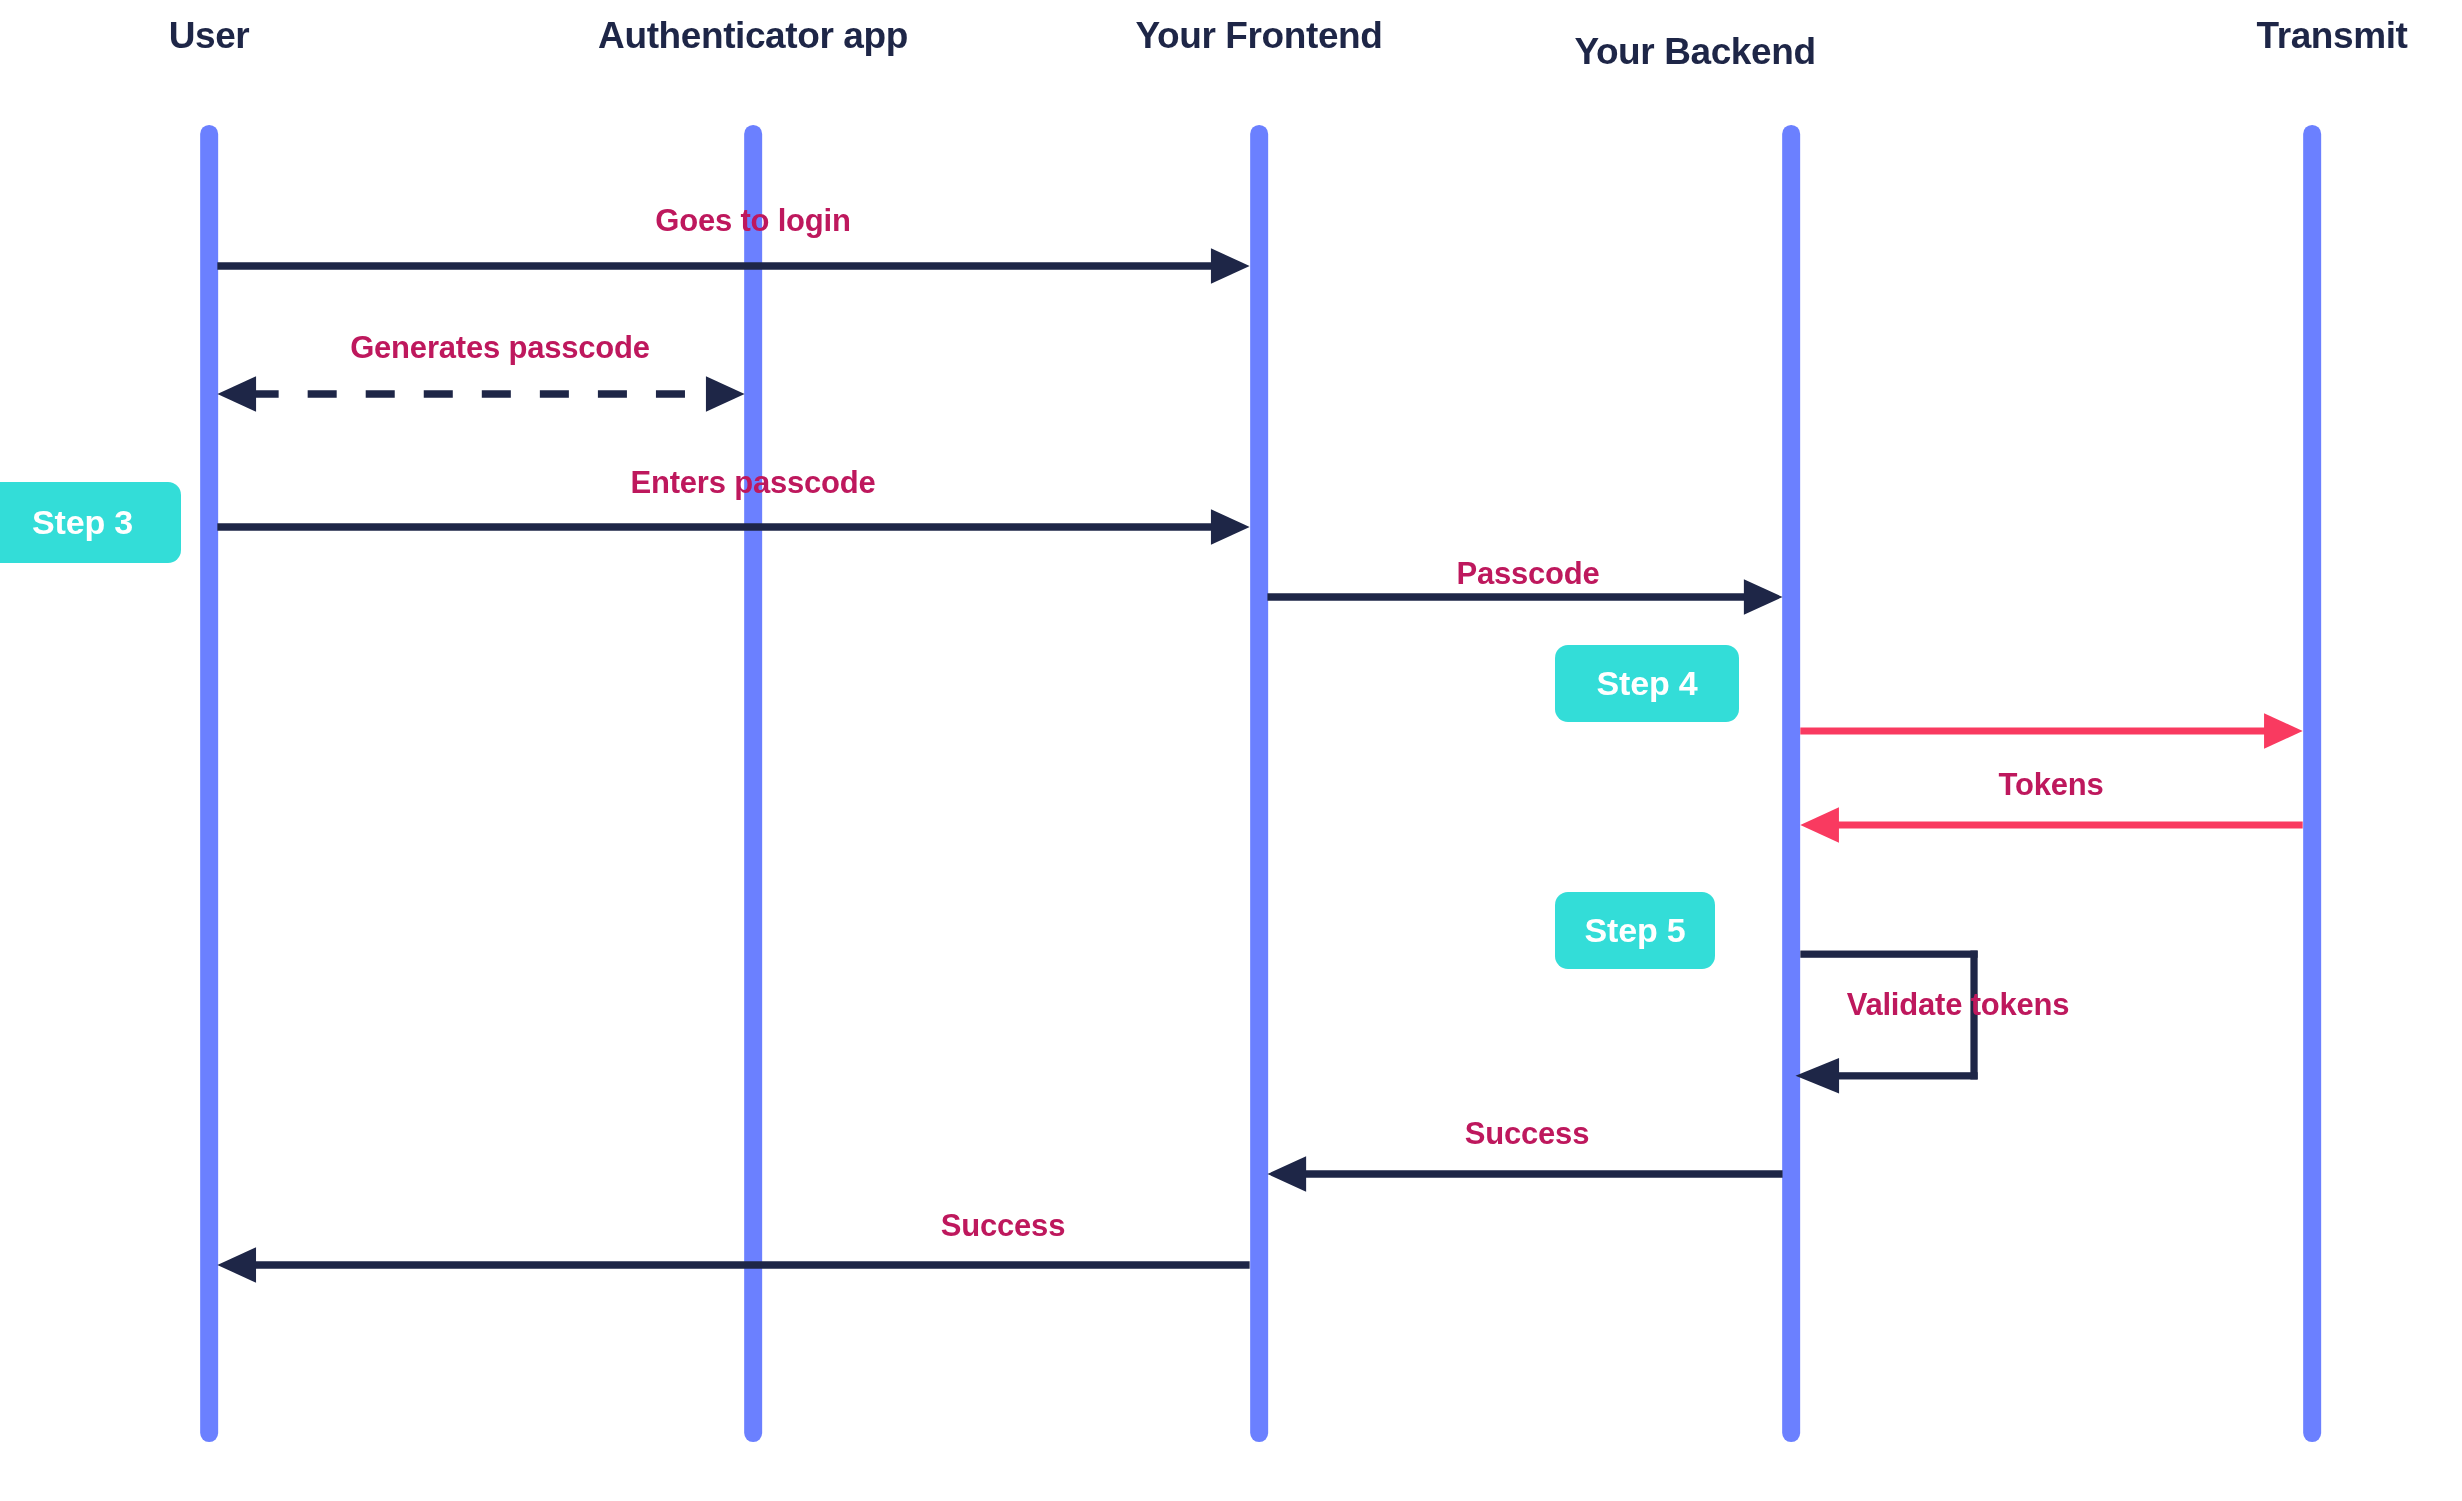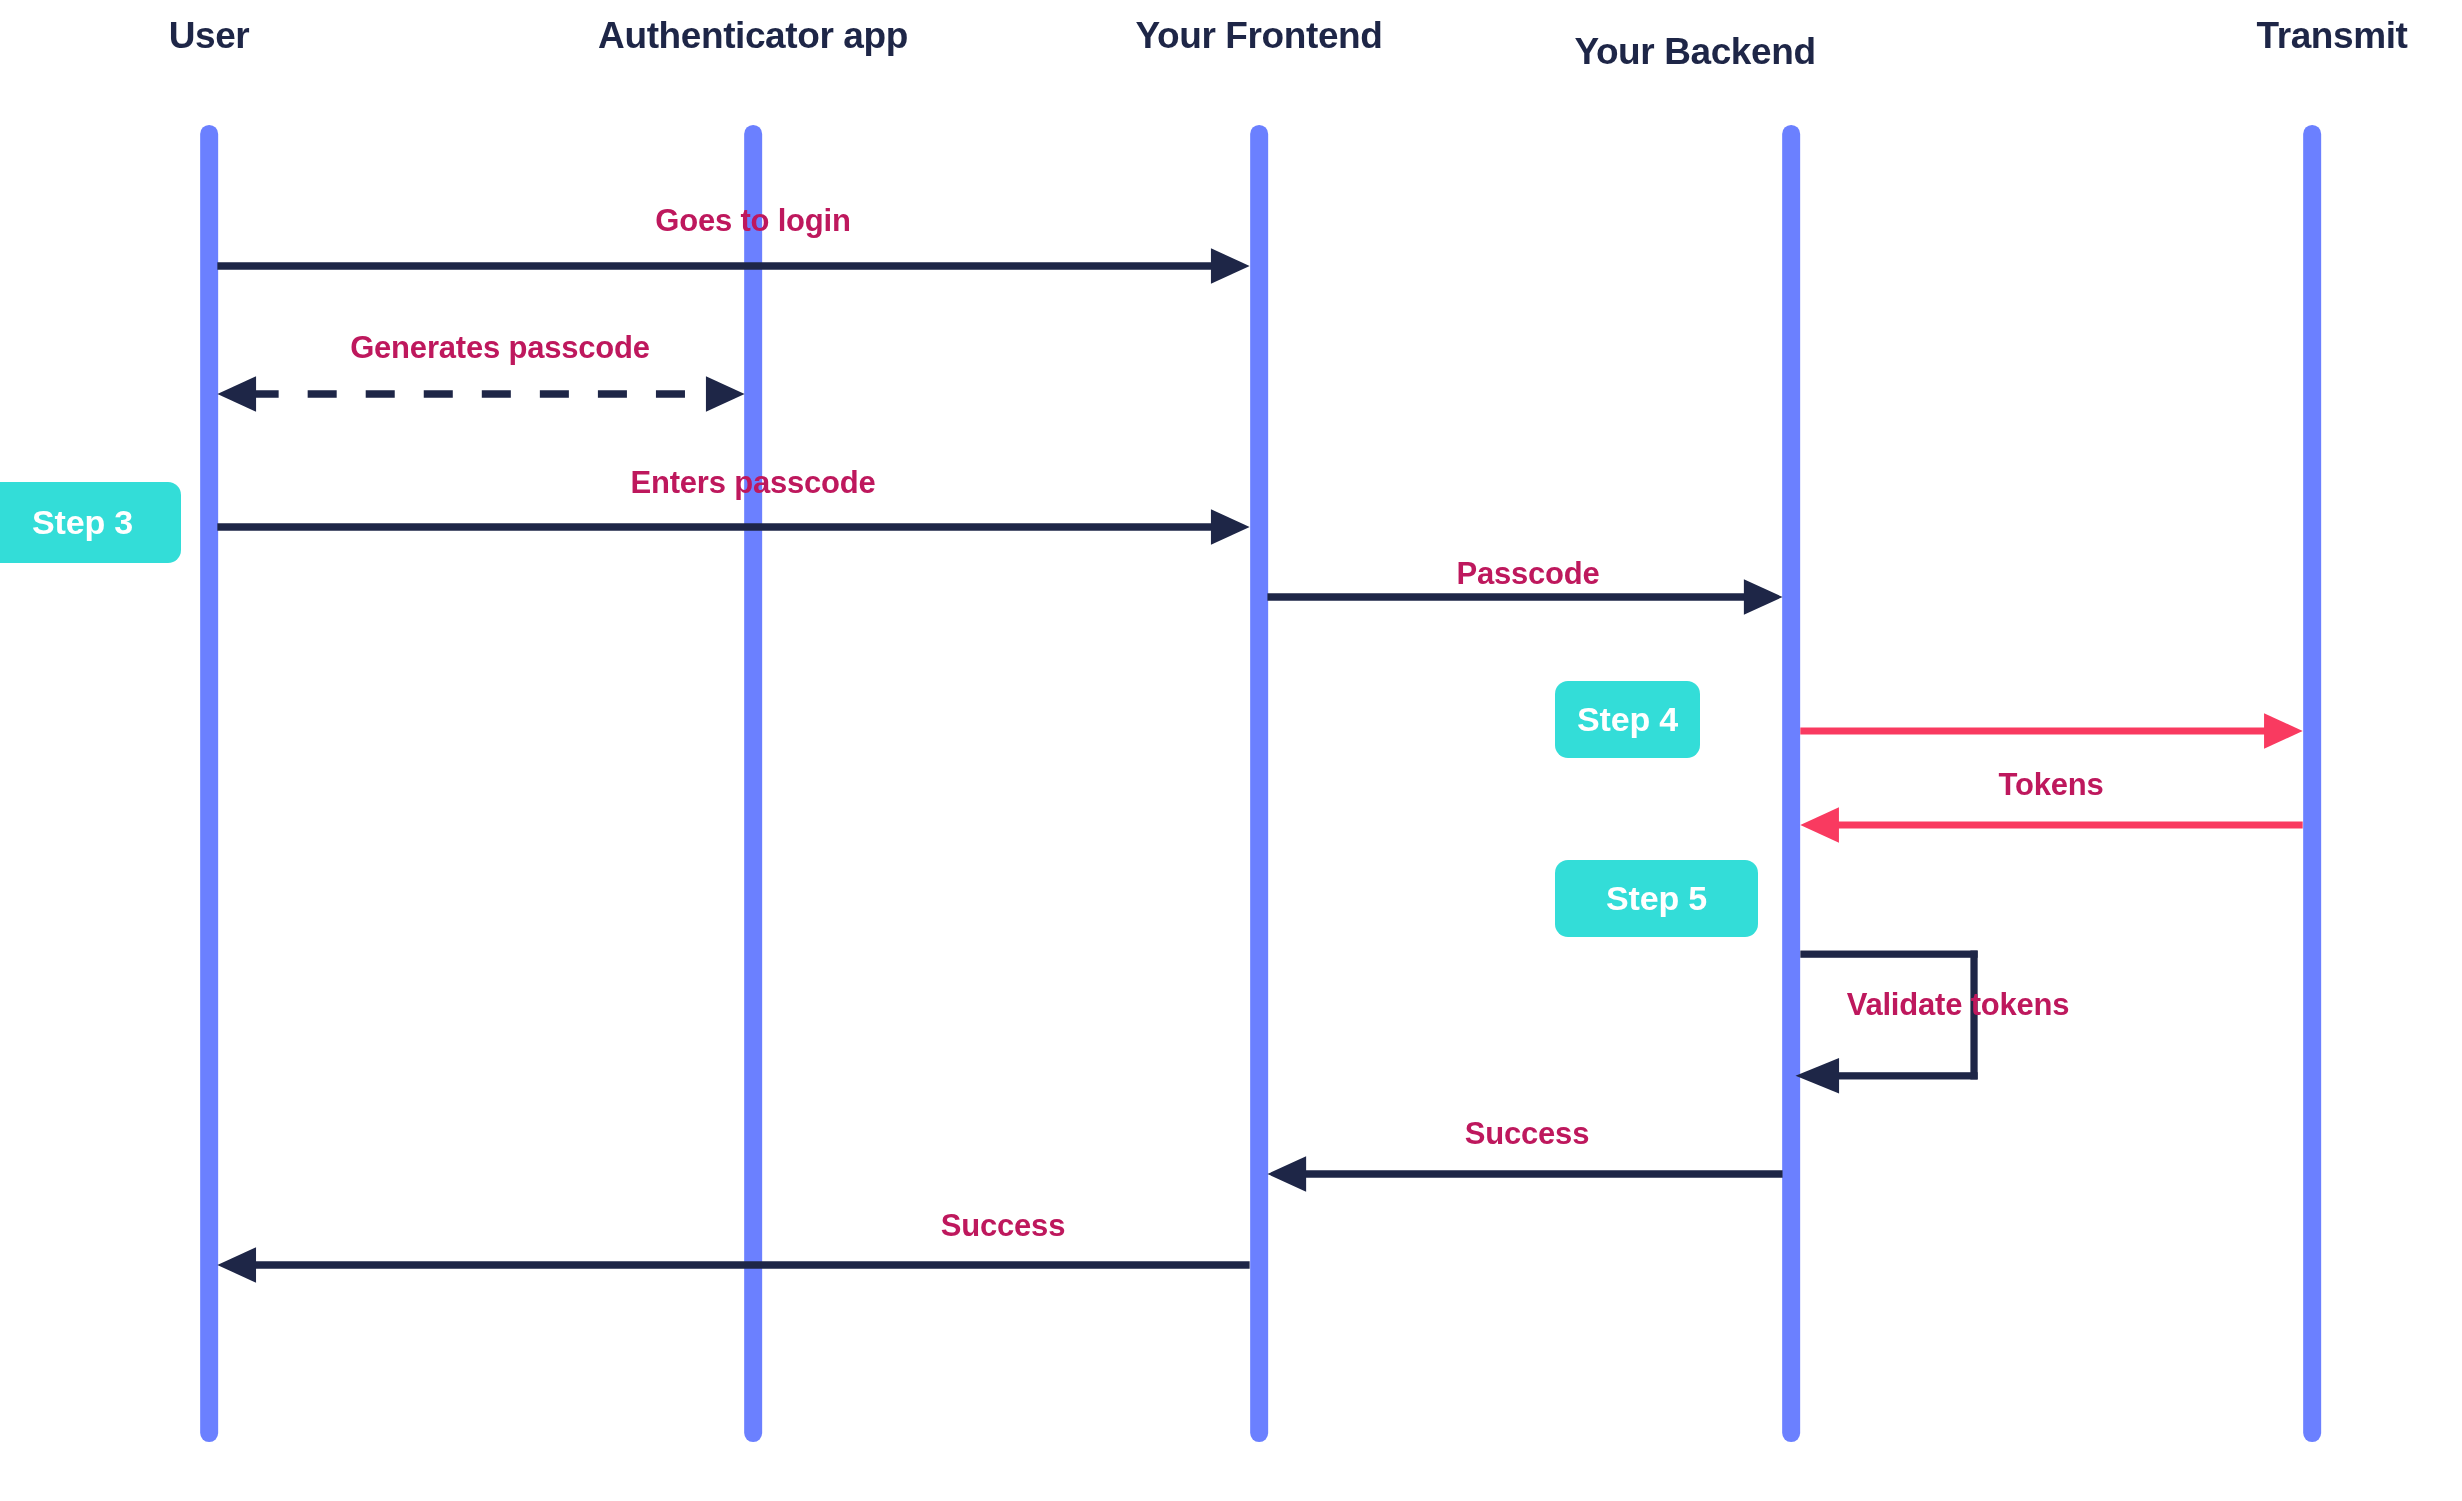--- a/index.html
+++ b/index.html
@@ -135,16 +135,16 @@
     </svg>
     <div class="msg-label" style="left: 1527px; top: 1116px;">Success</div>
     <svg class="arrow-svg" width="1129" height="104" style="left: 169px; top: 1213px;" viewBox="0 0 1401 129">
       <g transform="translate(60,60)">
         <line x1="40" y1="4.5" x2="1281" y2="4.5" stroke="#1E2647" stroke-width="9"></line>
         <polygon points="48 -17.5 48 26.5 0 4.5" fill="#1E2647"></polygon>
       </g>
     </svg>
     <div class="msg-label" style="left: 1003px; top: 1208px;">Success</div>
     <div class="step-badge" style="left: -16px; top: 482px; width: 197px; height: 81px;">Step 3</div>
-    <div class="step-badge" style="left: 1555px; top: 681px; width: 145px; height: 77px;">Step 4</div>
-    <div class="step-badge" style="left: 1555px; top: 860px; width: 203px; height: 77px;">Step 5</div>
+    <div class="step-badge" style="left: 1555px; top: 645px; width: 184px; height: 77px;">Step 4</div>
+    <div class="step-badge" style="left: 1555px; top: 892px; width: 160px; height: 77px;">Step 5</div>
   </div>
 
 
 </body></html>

